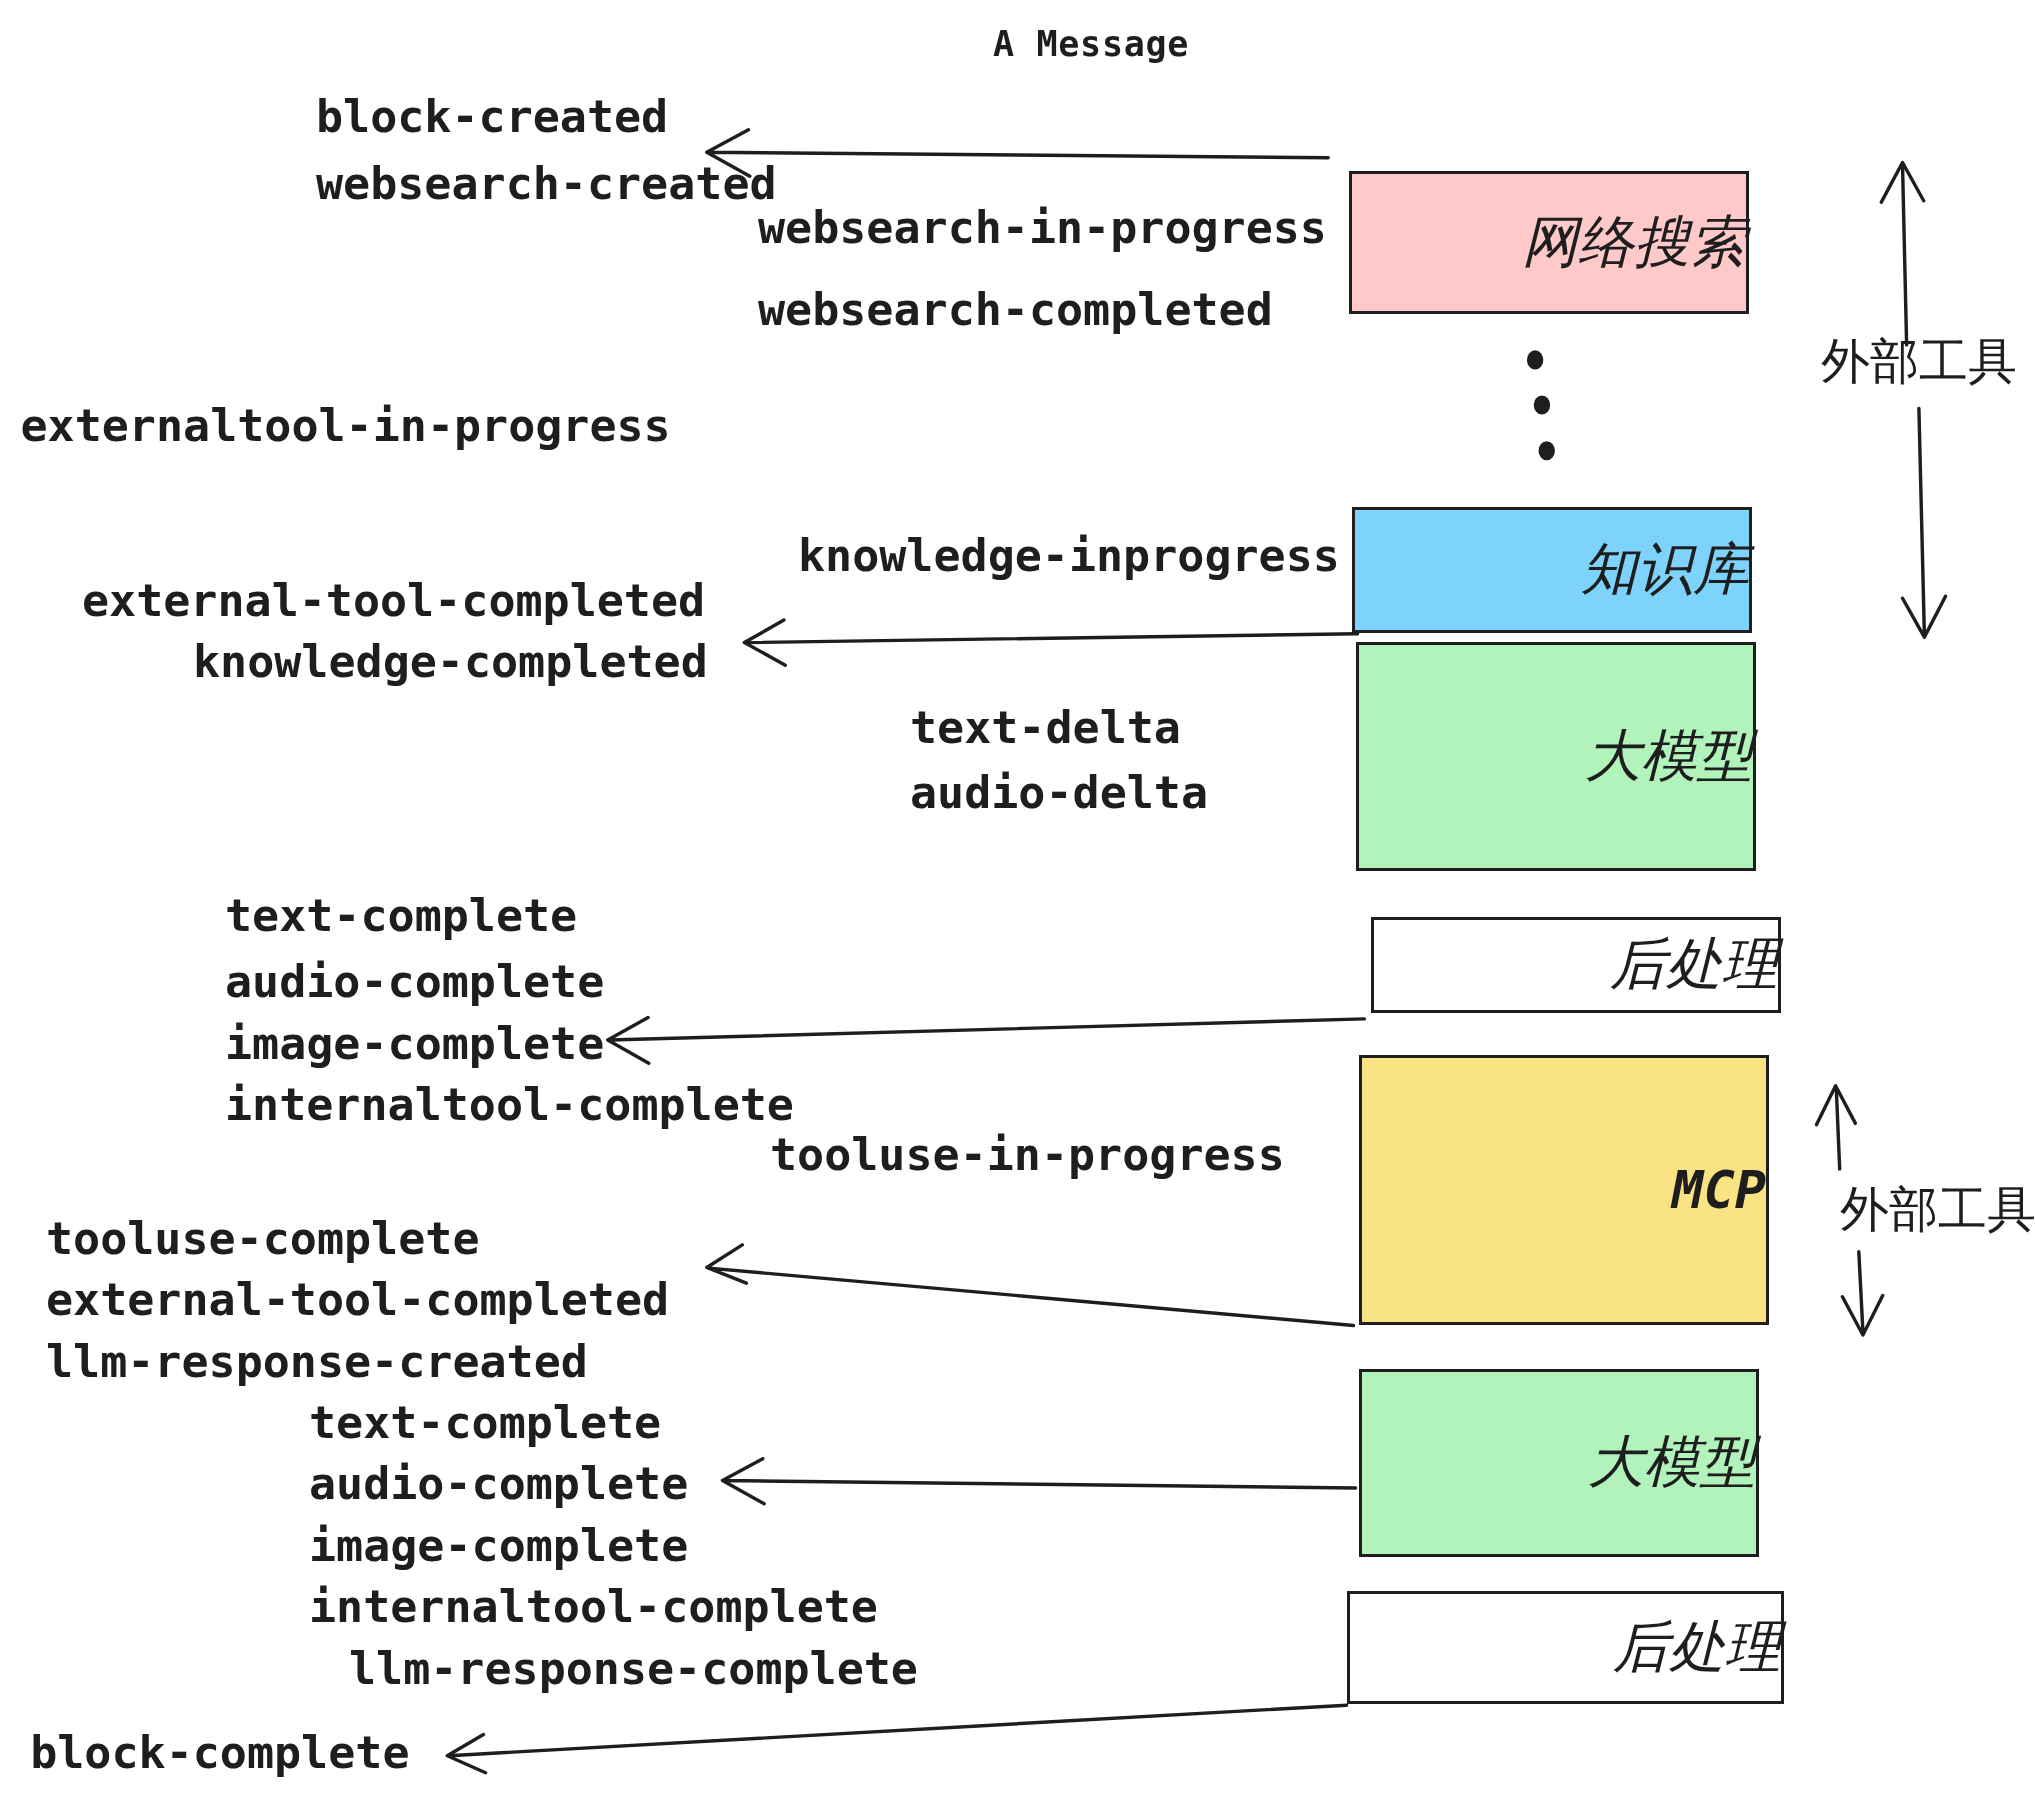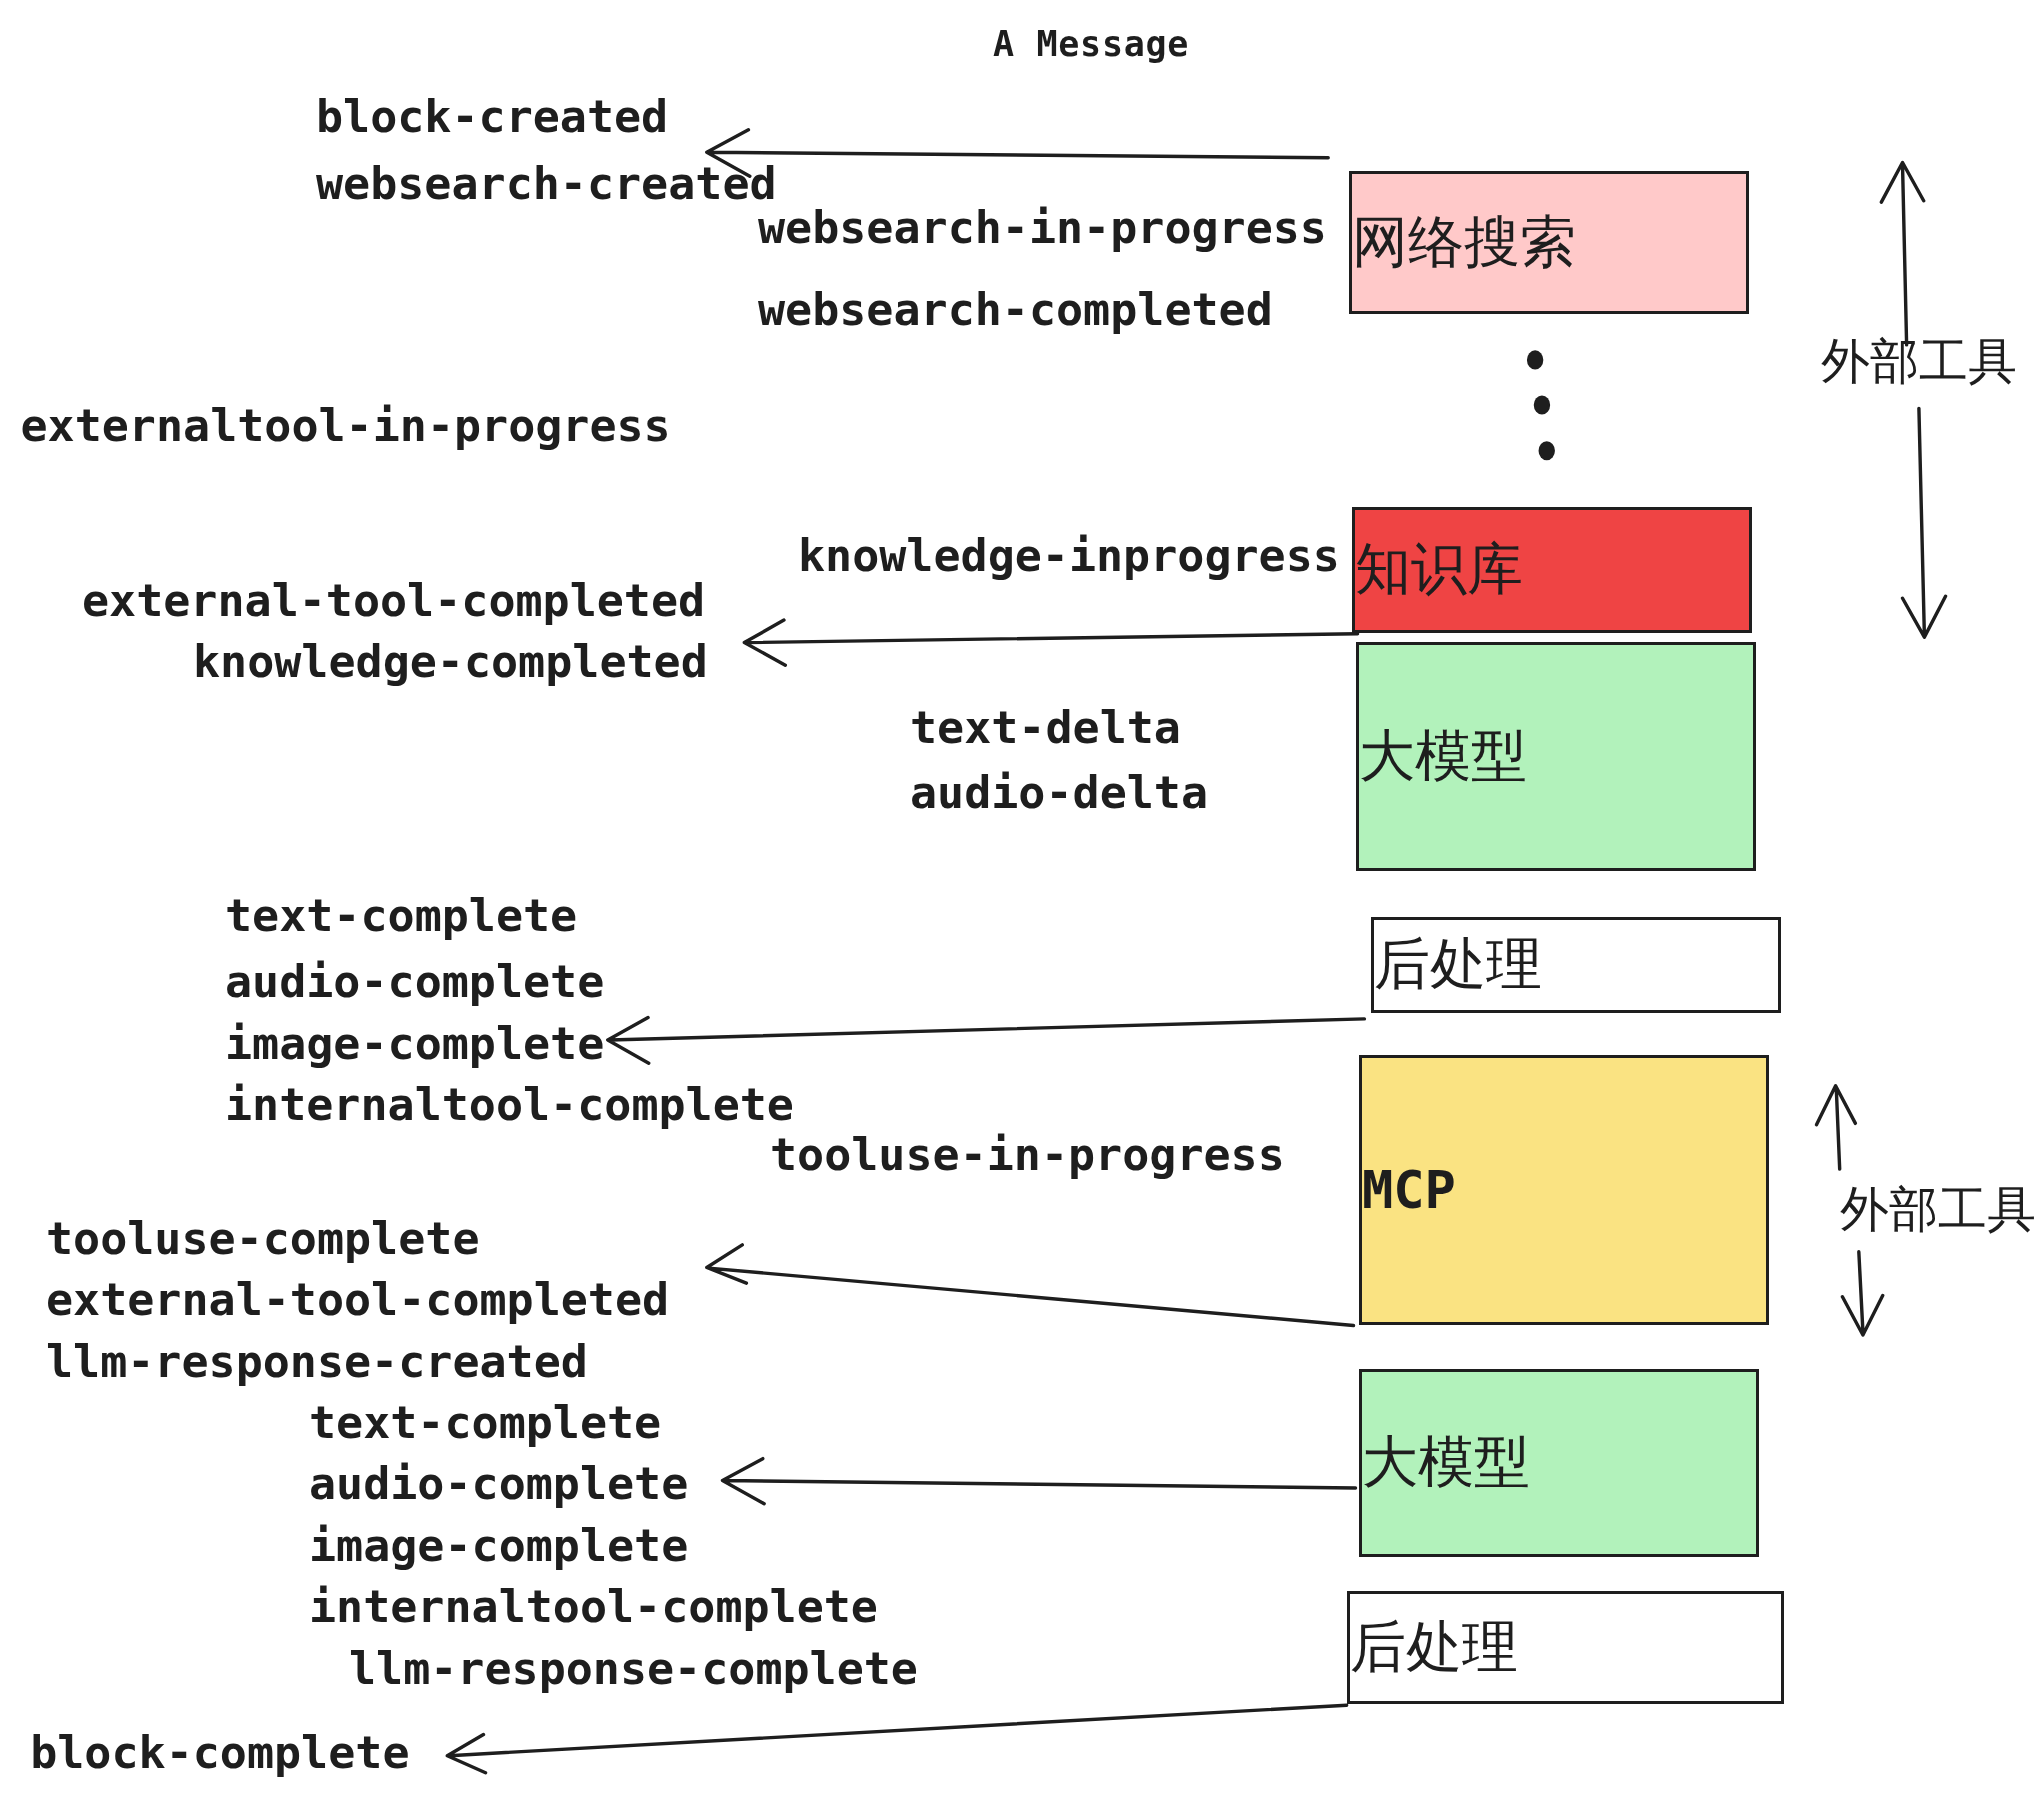--- a/index.html
+++ b/index.html
@@ -20,22 +20,23 @@
   }
   .ev{
     position:absolute;
     transform:translateY(-50%);
     font-size:45px;font-weight:bold;
     white-space:nowrap;
   }
   .box{
     position:absolute;
     border:3.4px solid #1e1e1e;
-    display:flex;align-items:center;justify-content:flex-start;
+    display:flex;align-items:center;justify-content:flex-end;
     box-sizing:border-box;
+    font-style:italic;
   }
   .box .lbl{
     font-family:"DejaVu Sans","Liberation Sans",sans-serif;
     font-size:56px;font-weight:500;
     white-space:nowrap;
   }
   .box .lbl.latin{
     font-family:"DejaVu Sans Mono","Liberation Mono",monospace;
     font-weight:bold;font-size:52px;
   }
@@ -88,21 +89,21 @@
   <div class="ev" style="left:309px;top:1483px;">audio-complete</div>
   <div class="ev" style="left:309px;top:1545px;">image-complete</div>
   <div class="ev" style="left:309px;top:1606px;">internaltool-complete</div>
   <div class="ev" style="left:309px;top:1668px;margin-left:40px;">llm-response-complete</div>
   <div class="ev" style="left:10.2px;top:1752px;margin-left:20px;">block-complete</div>
 
   <div class="box" style="left: 1349px; top: 171px; width: 400px; height: 143px; background-color: rgb(255, 201, 201);">
     <span class="lbl">网络搜索</span>
   </div>
 
-  <div class="box" style="left: 1352px; top: 507px; width: 400px; height: 126px; background-color: #ef4444;">
+  <div class="box" style="left: 1352px; top: 507px; width: 400px; height: 126px; background-color: #7dd3fc;">
     <span class="lbl">知识库</span>
   </div>
 
   <div class="box" style="left: 1356px; top: 642px; width: 400px; height: 229px; background-color: rgb(178, 242, 187);">
     <span class="lbl">大模型</span>
   </div>
 
   <div class="box" style="left: 1371px; top: 917px; width: 410px; height: 96px; background-color: rgb(255, 255, 255);">
     <span class="lbl">后处理</span>
   </div>

